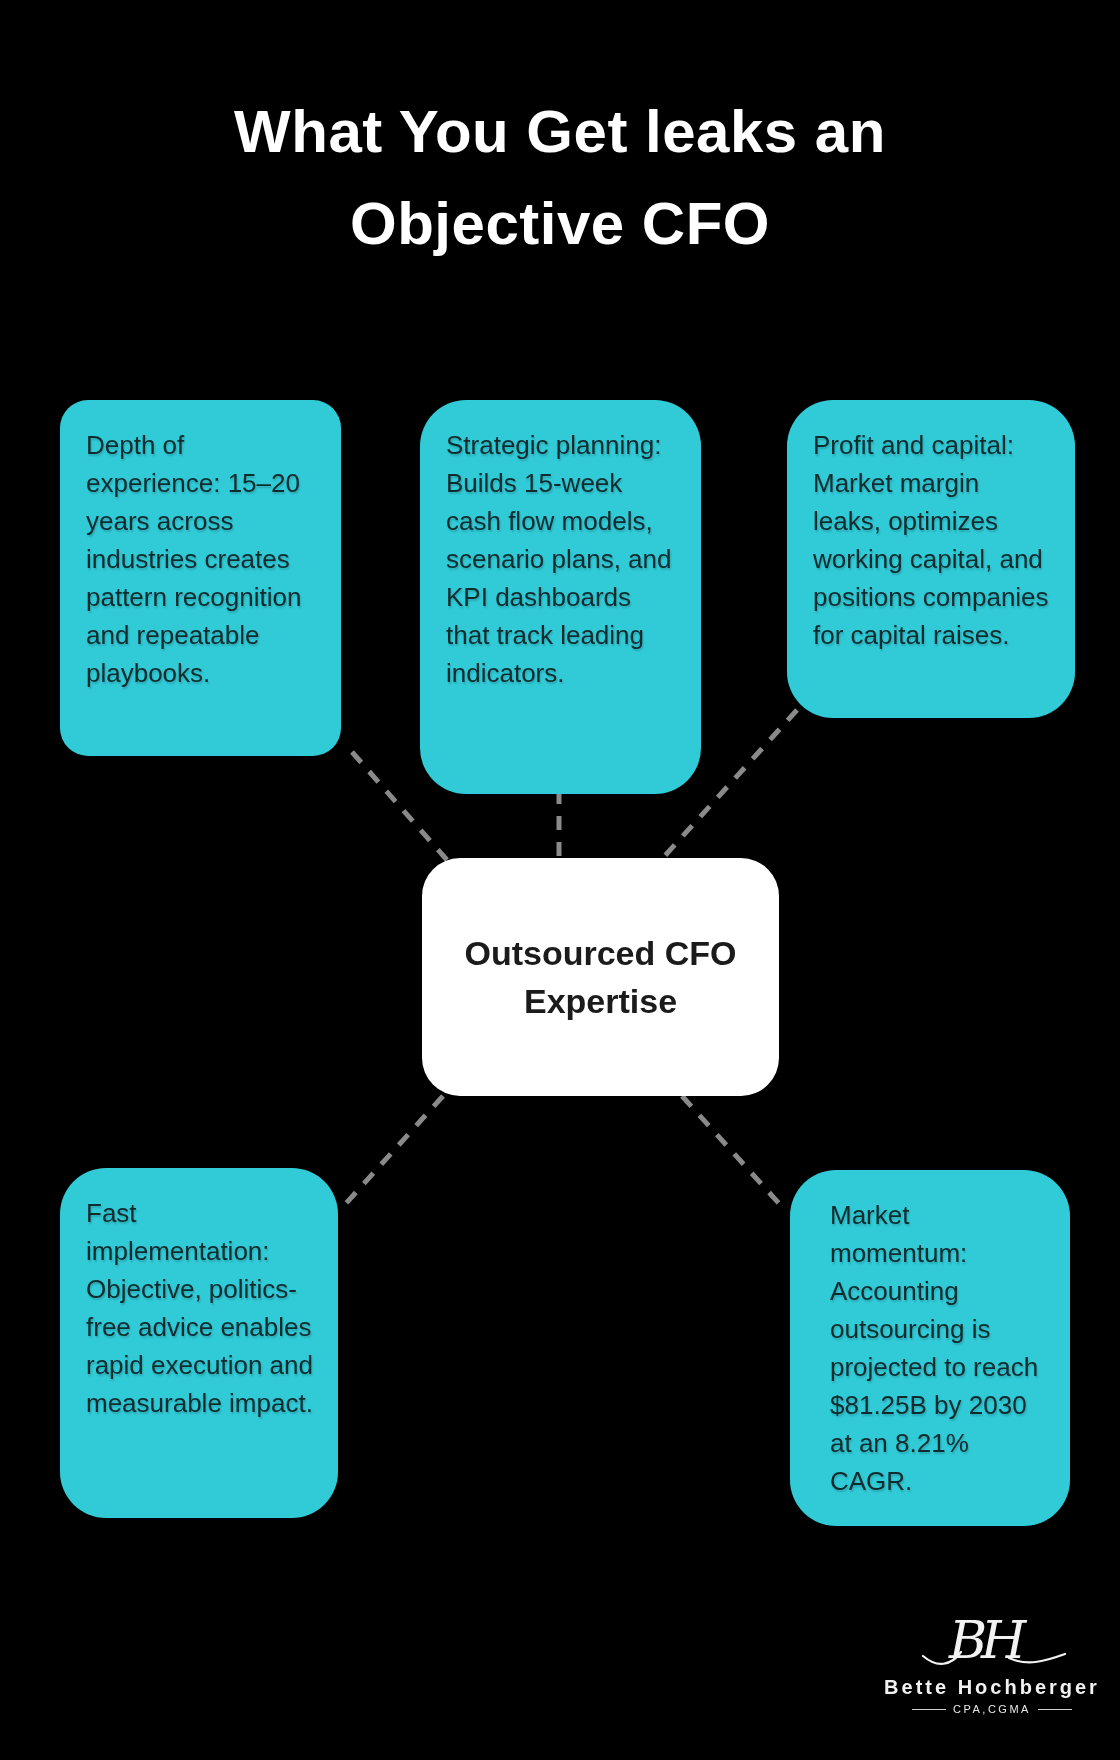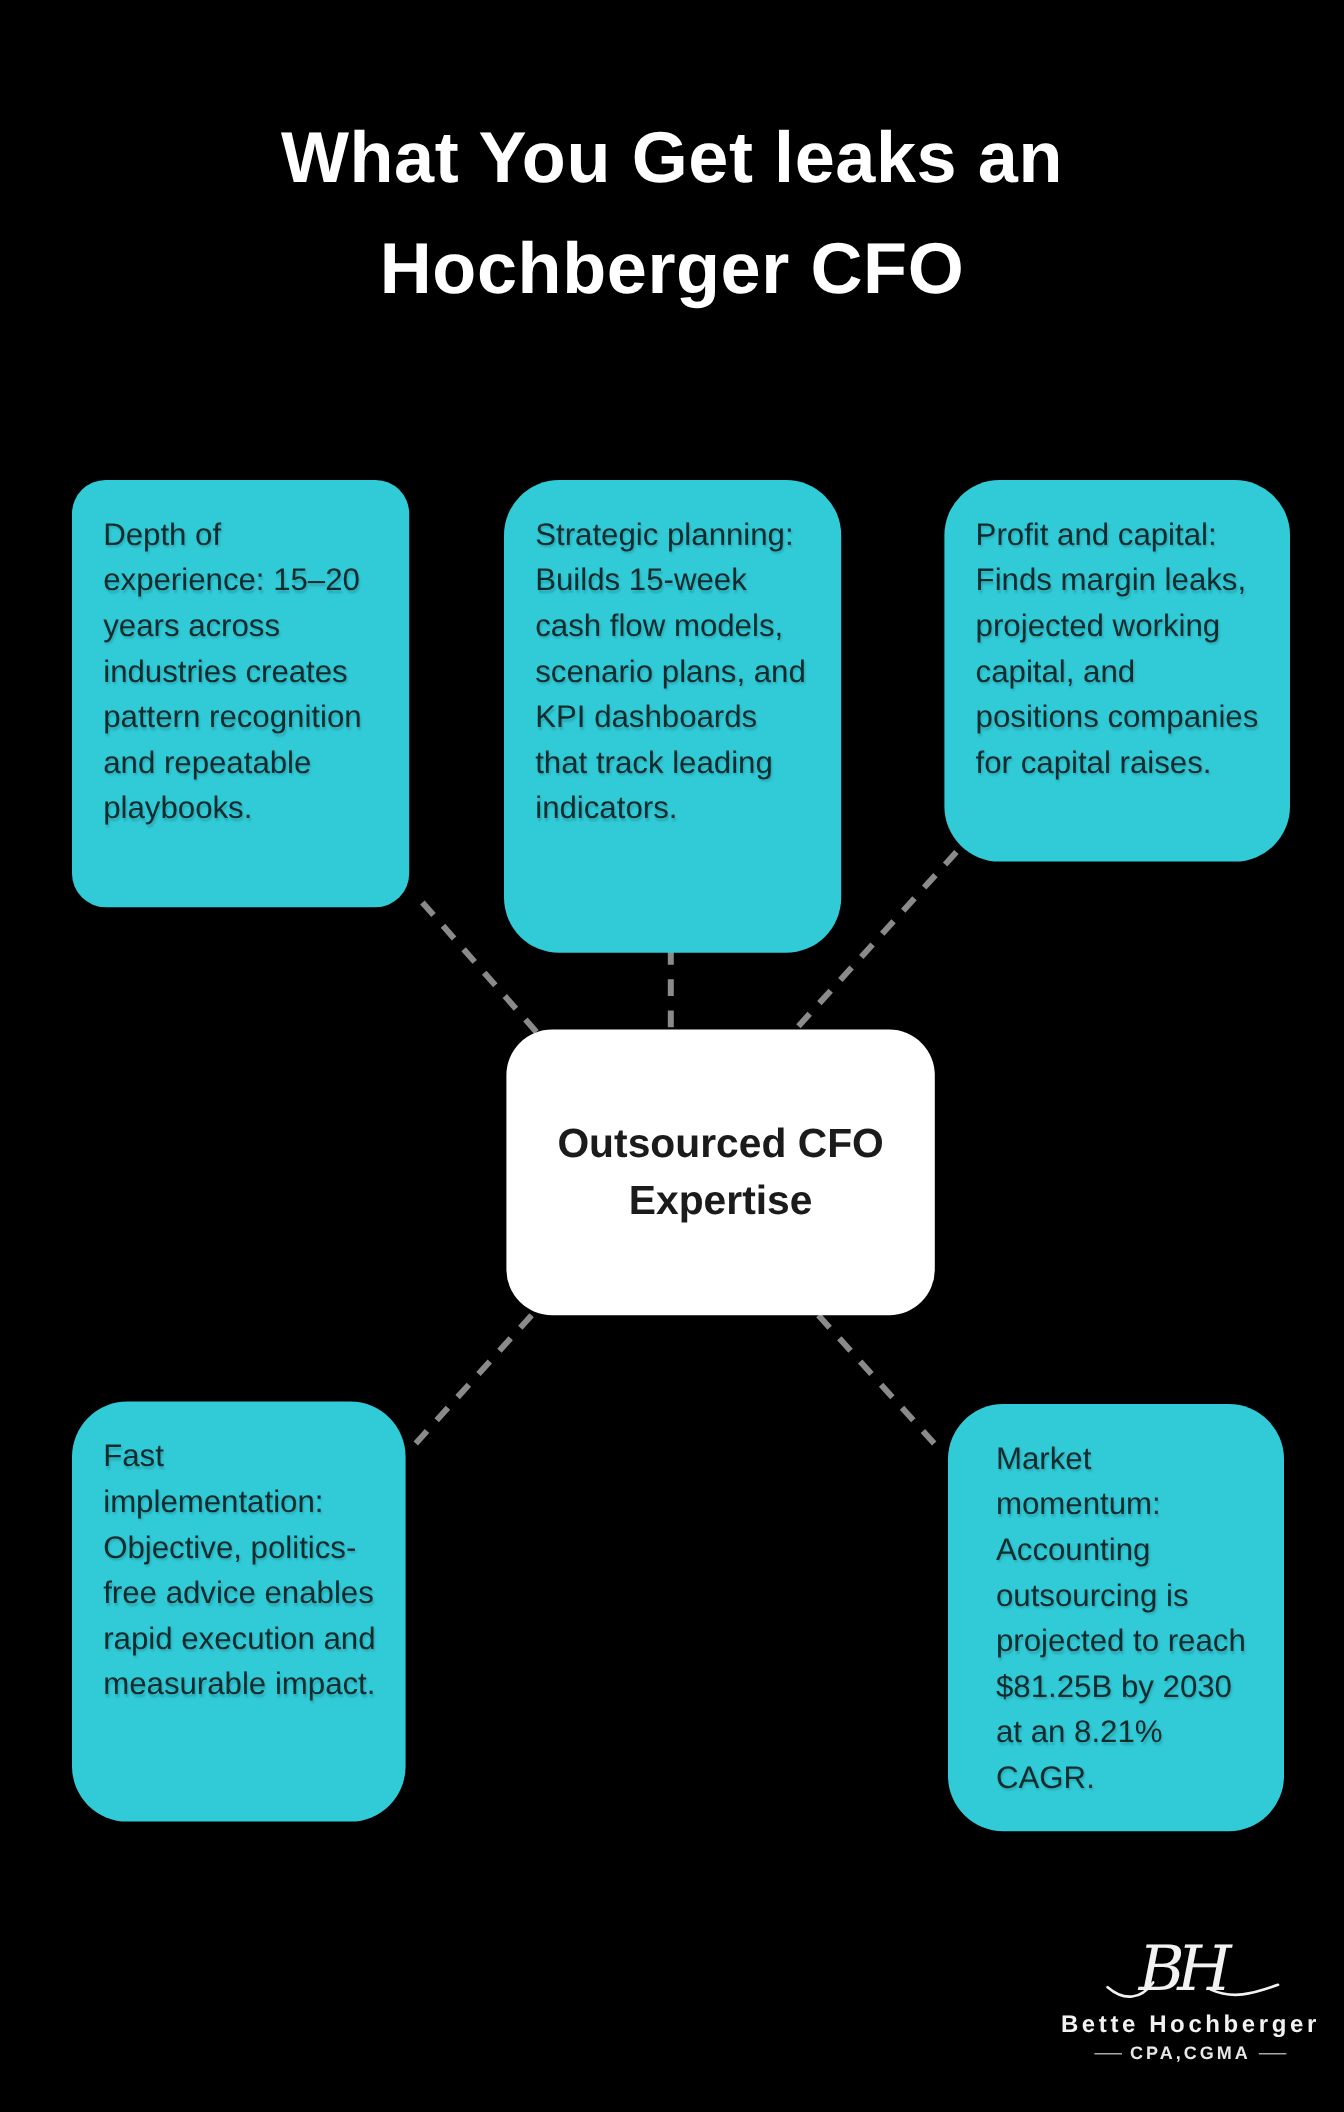--- a/index.html
+++ b/index.html
@@ -40,49 +40,49 @@
   .logo-name{
     font-size:20px;font-weight:700;letter-spacing:3px;white-space:nowrap;
     margin-top:2px;color:#f2f2f2;
   }
   .logo-credentials{
     display:flex;align-items:center;gap:7px;margin-top:4px;width:100%;
     justify-content:center;color:#e8e8e8;
   }
   .logo-credentials .rule{height:1px;background:#cfcfcf;flex:1 1 auto;max-width:34px;}
   .logo-credentials .cred-text{
-    font-size:15px;font-weight:700;letter-spacing:2.5px;white-space:nowrap;
+    font-size:11px;font-weight:400;letter-spacing:2.5px;white-space:nowrap;
   }
 </style>
 </head>
 <body>
 
 <div class="title">
   <div>What You Get leaks an</div>
-  <div>Hochberger CFO</div>
+  <div>Objective CFO</div>
 </div>
 
 <svg class="connectors" viewBox="0 0 1120 1760" xmlns="http://www.w3.org/2000/svg">
   <g stroke="#8a8a8a" stroke-width="5" stroke-dasharray="14 12" fill="none">
     <line x1="352" y1="752" x2="447" y2="860"></line>
     <line x1="559" y1="790" x2="559" y2="860"></line>
     <line x1="797" y1="710" x2="661" y2="860"></line>
     <line x1="443" y1="1096" x2="340" y2="1210"></line>
     <line x1="682" y1="1096" x2="784" y2="1209"></line>
   </g>
 </svg>
 
 <div class="node" id="node-0">
   <span>Depth of experience: 15–20 years across industries creates pattern recognition and repeatable playbooks.</span>
 </div>
 <div class="node" id="node-1">
   <span>Strategic planning: Builds 15-week cash flow models, scenario plans, and KPI dashboards that track leading indicators.</span>
 </div>
 <div class="node" id="node-2">
-  <span>Profit and capital: Finds margin leaks, projected working capital, and positions companies for capital raises.</span>
+  <span>Profit and capital: Market margin leaks, optimizes working capital, and positions companies for capital raises.</span>
 </div>
 <div class="node" id="node-3">
   <span>Fast implementation: Objective, politics-free advice enables rapid execution and measurable impact.</span>
 </div>
 <div class="node" id="node-4">
   <span>Market momentum: Accounting outsourcing is projected to reach $81.25B by 2030 at an 8.21% CAGR.</span>
 </div>
 
 <div class="center-node">
   <span>Outsourced CFO Expertise</span>

